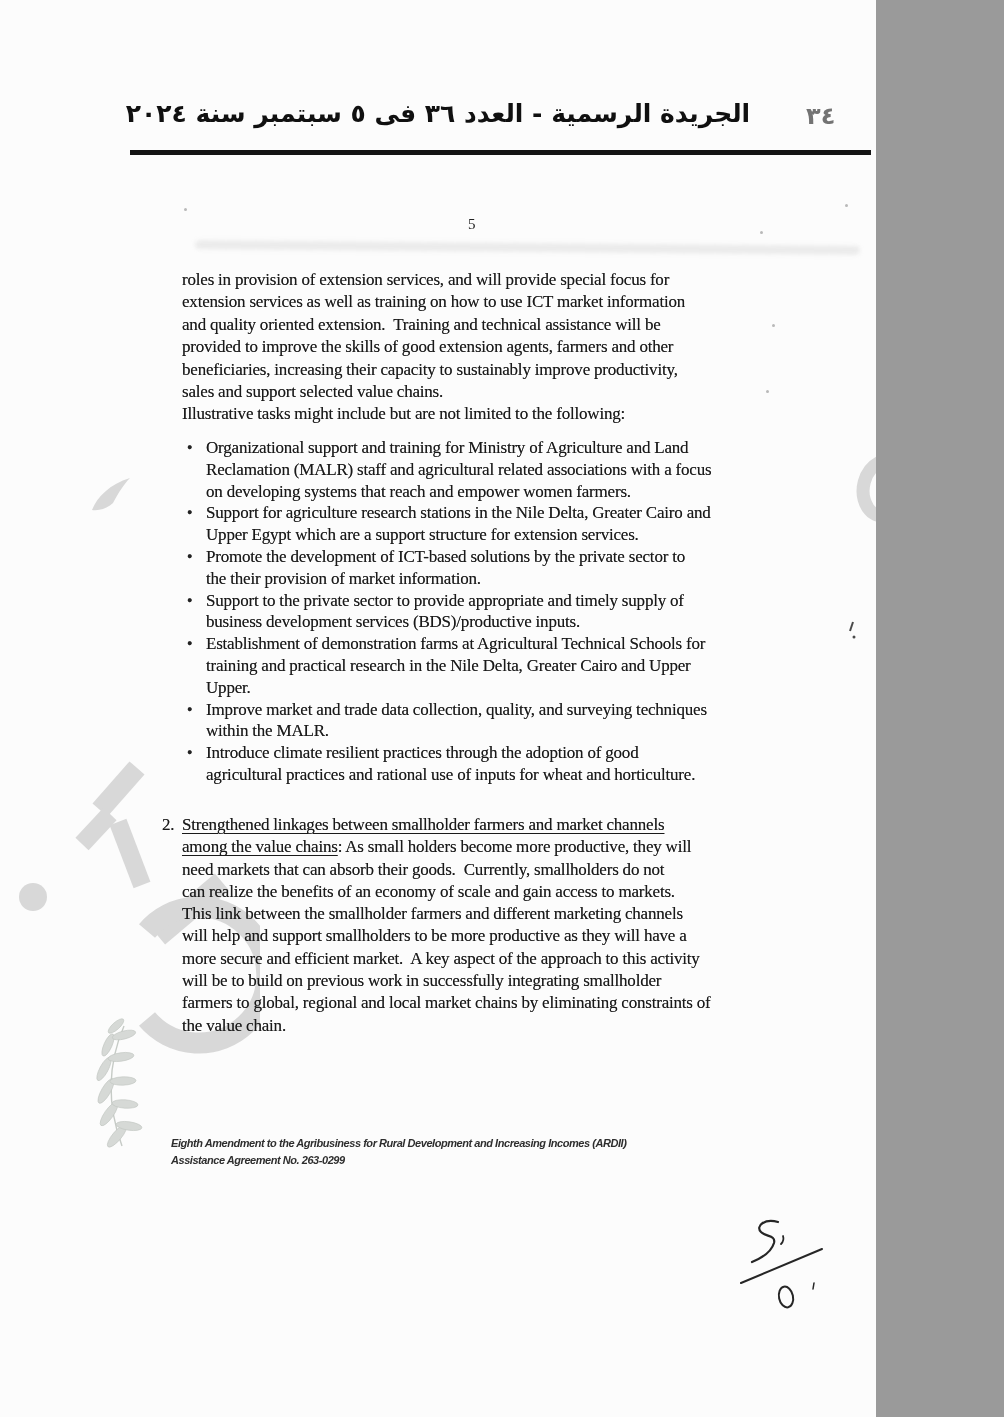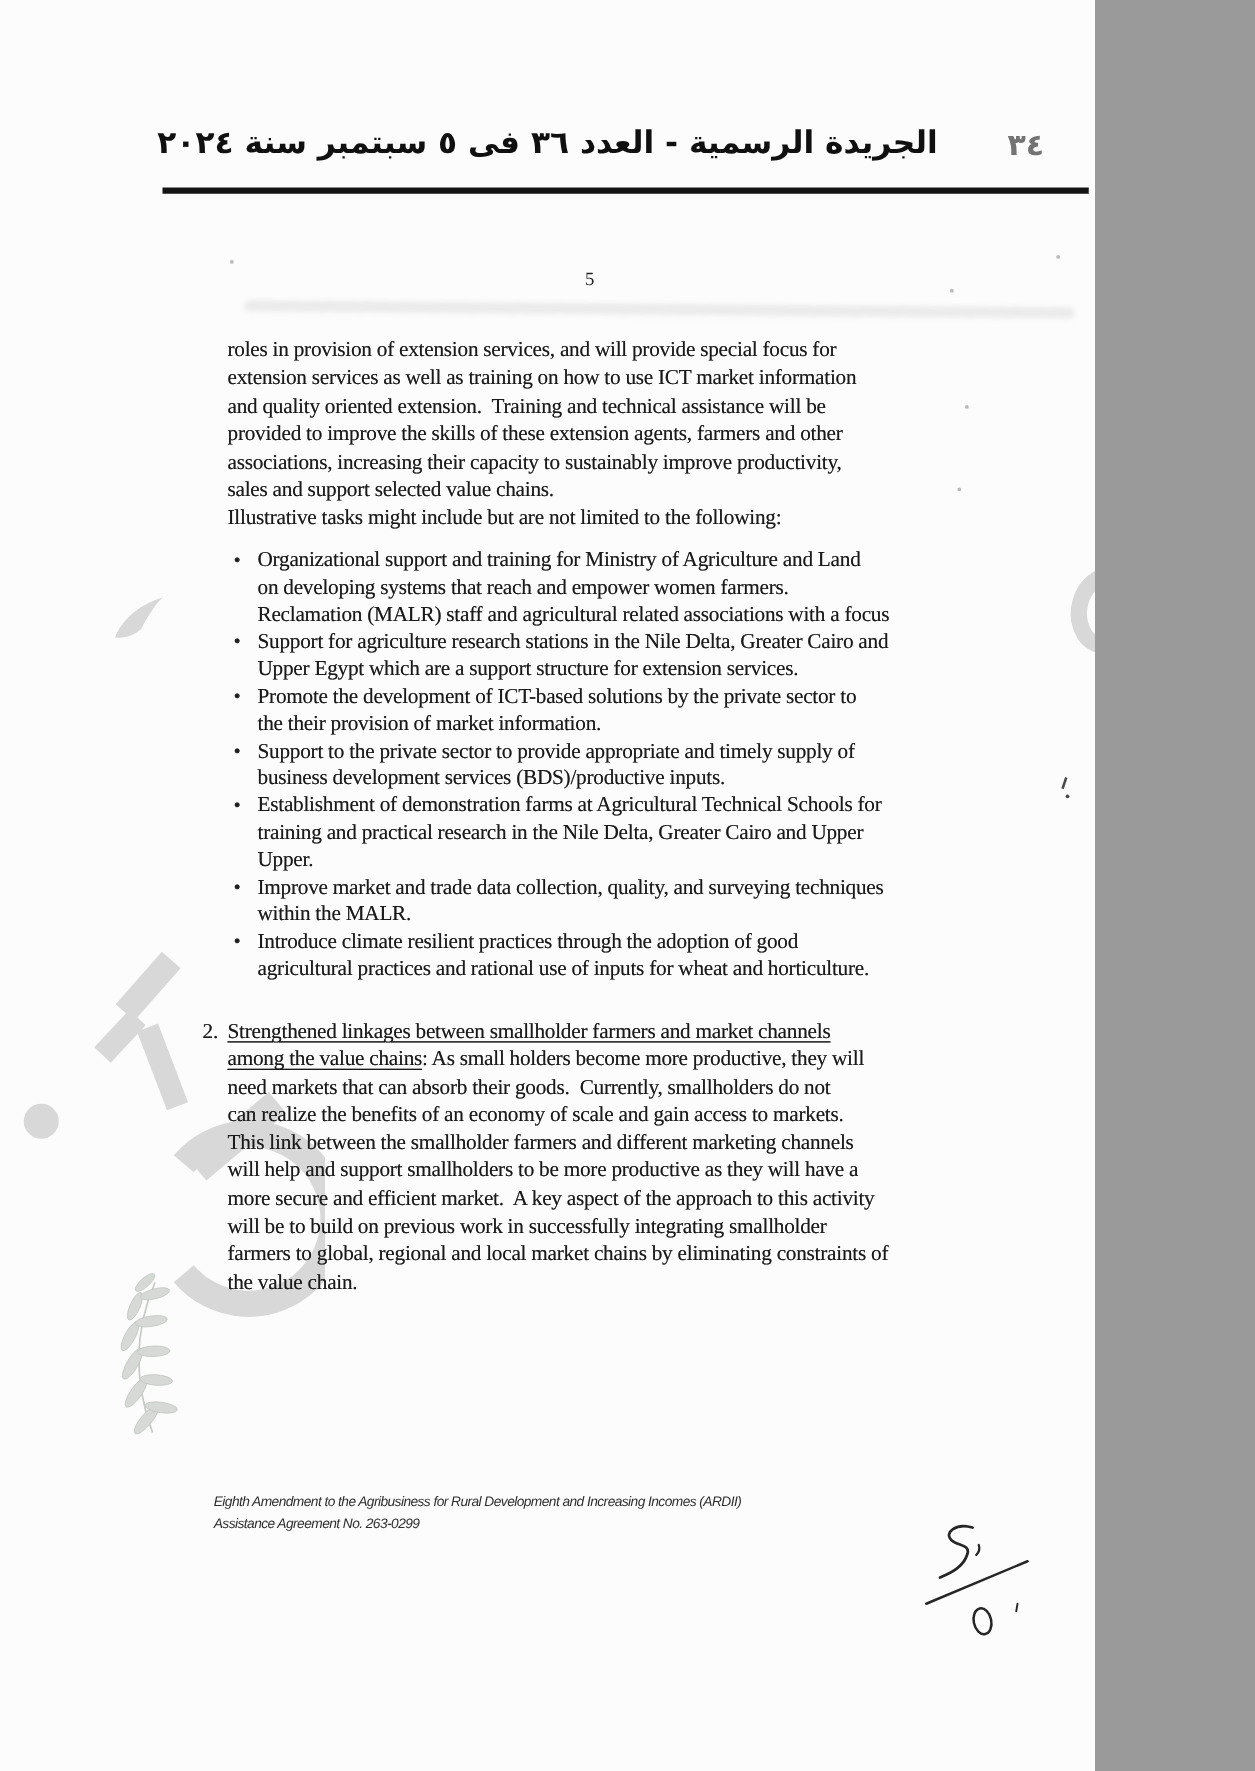--- a/index.html
+++ b/index.html
@@ -26,23 +26,23 @@
   .intro{left:182px;top:269px;line-height:22.4px;}
   .bullets{left:187px;top:437px;line-height:21.8px;}
   .bullet{position:relative;padding-left:19px;}
   .bullet .marker{position:absolute;left:0;top:6px;font-size:9px;line-height:9px;
     color:#222;}
   .item2{left:162px;top:814px;line-height:22.3px;}
   .item2 .num{position:absolute;left:0;top:0;}
   .item2 .body{margin-left:20px;}
   .u{text-decoration:underline;text-underline-offset:2.5px;
      text-decoration-thickness:1.2px;}
-  .footer{left:171px;top:1194px;line-height:17px;
+  .footer{left:171px;top:1135px;line-height:17px;
     font-family:"Liberation Sans","DejaVu Sans",sans-serif;
-    font-weight:normal;font-style:italic;font-size:11px;letter-spacing:-0.45px;
+    font-weight:bold;font-style:italic;font-size:11px;letter-spacing:-0.45px;
     color:#2e2e2e;text-shadow:none;}
   
   .streak{position:absolute;left:195px;top:243px;width:665px;height:9px;
     background:rgba(150,150,150,.16);filter:blur(2px);
     transform:rotate(.5deg);z-index:1;border-radius:5px;}
   .speck{position:absolute;width:3px;height:3px;border-radius:50%;
     background:#b9b9b9;z-index:1;}
   svg.wm{position:absolute;z-index:0;}
   svg.hand{position:absolute;z-index:3;}
 </style>
@@ -111,32 +111,32 @@
   <div class="ar-title" dir="rtl">الجريدة الرسمية - العدد ٣٦ فى ٥ سبتمبر سنة ٢٠٢٤</div>
   <div class="ar-pagenum">٣٤</div>
   <div class="rule"></div>
 
   <div class="pageno">5</div>
 
   <div class="txt intro">
     <div class="ln">roles in provision of extension services, and will provide special focus for</div>
     <div class="ln">extension services as well as training on how to use ICT market information</div>
     <div class="ln">and quality oriented extension.  Training and technical assistance will be</div>
-    <div class="ln">provided to improve the skills of these extension agents, farmers and other</div>
-    <div class="ln">associations, increasing their capacity to sustainably improve productivity,</div>
+    <div class="ln">provided to improve the skills of good extension agents, farmers and other</div>
+    <div class="ln">beneficiaries, increasing their capacity to sustainably improve productivity,</div>
     <div class="ln">sales and support selected value chains.</div>
     <div class="ln">Illustrative tasks might include but are not limited to the following:</div>
   </div>
 
   <div class="txt bullets">
     <div class="bullet">
       <span class="marker">●</span>
       <div class="ln">Organizational support and training for Ministry of Agriculture and Land</div>
+      <div class="ln">Reclamation (MALR) staff and agricultural related associations with a focus</div>
       <div class="ln">on developing systems that reach and empower women farmers.</div>
-      <div class="ln">Reclamation (MALR) staff and agricultural related associations with a focus</div>
     </div>
     <div class="bullet">
       <span class="marker">●</span>
       <div class="ln">Support for agriculture research stations in the Nile Delta, Greater Cairo and</div>
       <div class="ln">Upper Egypt which are a support structure for extension services.</div>
     </div>
     <div class="bullet">
       <span class="marker">●</span>
       <div class="ln">Promote the development of ICT-based solutions by the private sector to</div>
       <div class="ln">the their provision of market information.</div>

